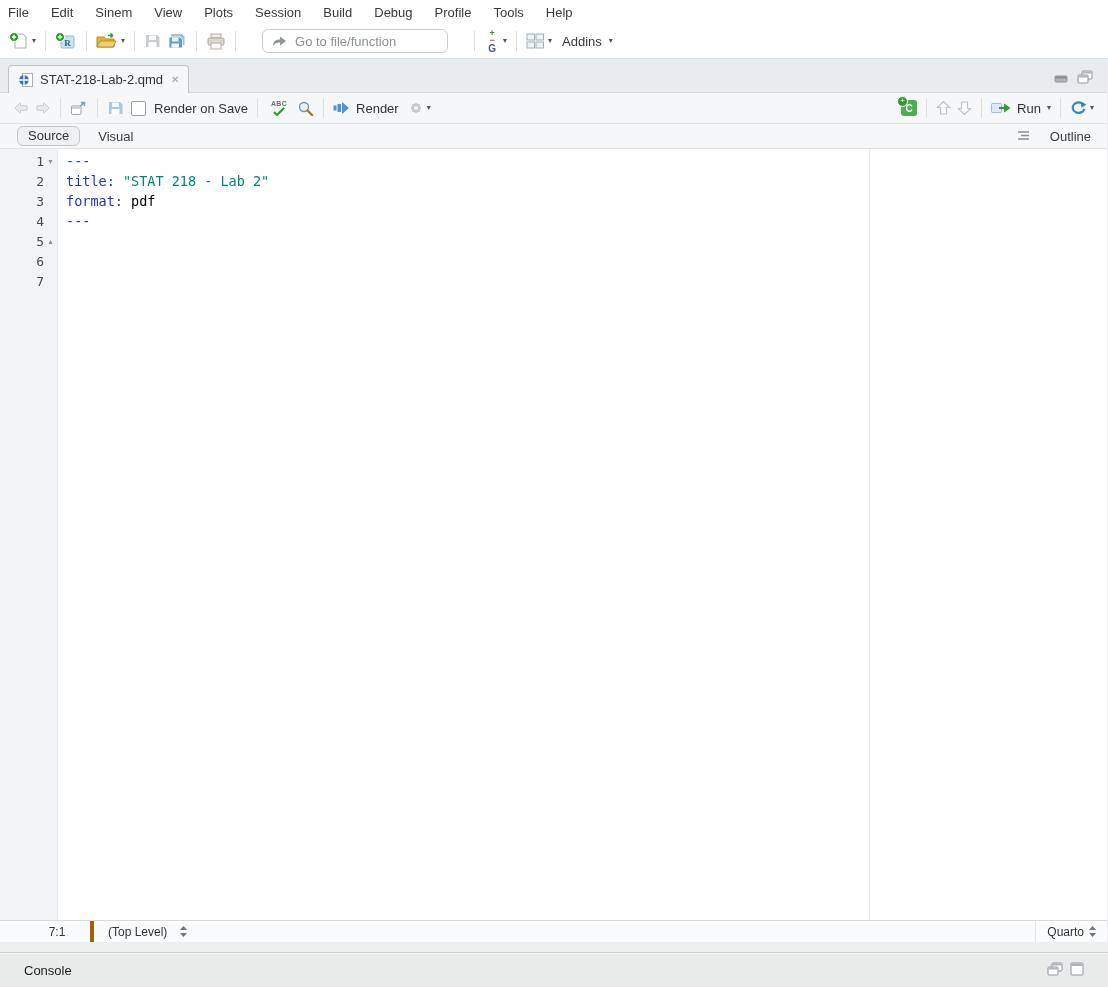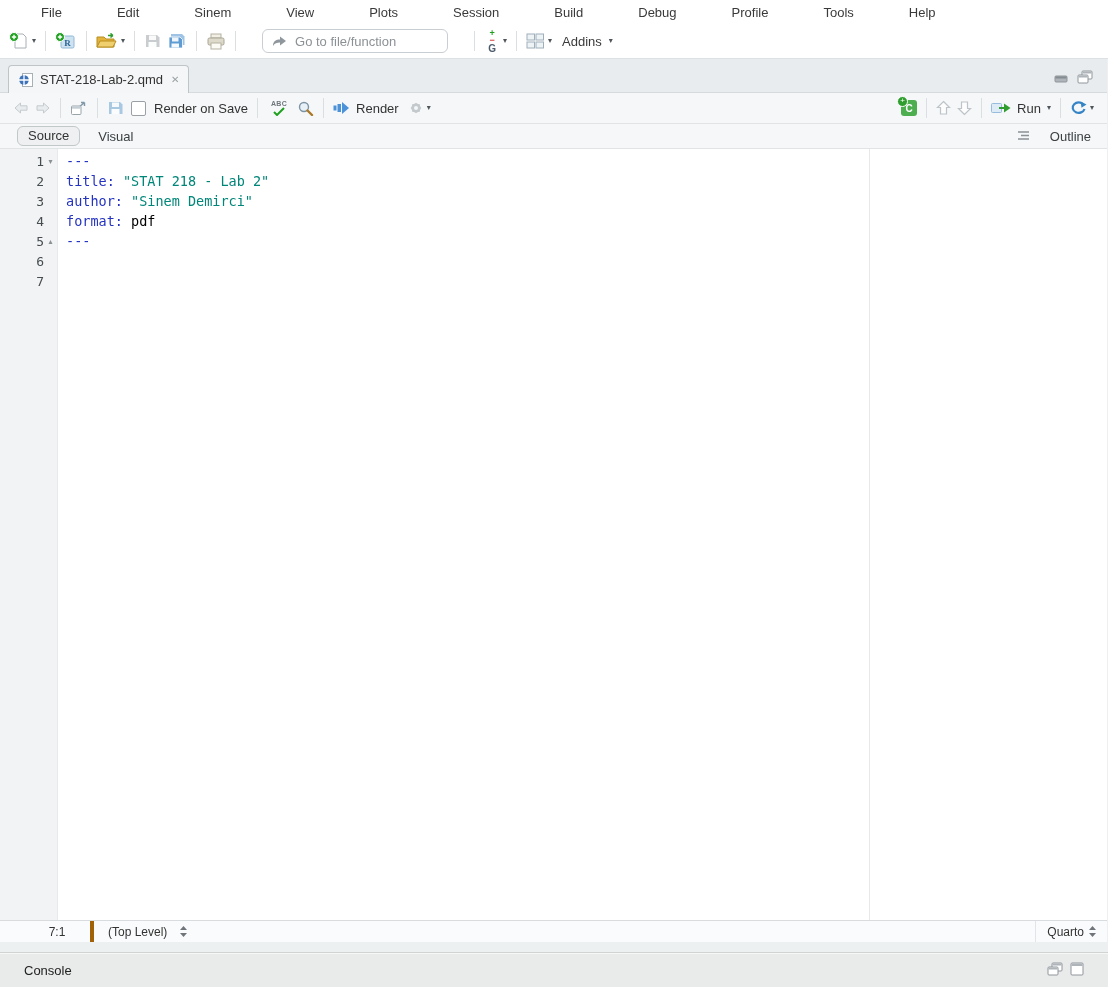--- a/index.html
+++ b/index.html
@@ -1,20 +1,20 @@
 <!DOCTYPE html>
 <html style="--c-syntax-key: #2533c2; --c-syntax-string: #008678; --c-syntax-plain: #000000; --c-gutter-text: #474c50; --c-accent-green: #21a121; --c-save-blue: #5e9cd3; --c-folder-gold: #e3b33c; --c-chunk-green: #4cae4f; --c-run-green: #2f9e2f; --c-rerun-blue: #3584c6; --c-render-blue: #4b92d9;"><head>
 <meta charset="utf-8">
 <style>
   html,body{margin:0;padding:0;background:#fff;}
   .window{position:relative;width:1108px;height:987px;background:#fff;overflow:hidden;
           font-family:"Liberation Sans",sans-serif;color:#333;}
   
   .menu-bar{height:24px;display:flex;align-items:center;padding-left:8px;font-size:13px;background:#fff;}
-  .menu-item{padding:3px 10px 3px 0;margin-right:12px;color:#3a3a3a;cursor:default;margin-left:33px;}
+  .menu-item{padding:3px 10px 3px 0;margin-right:12px;color:#3a3a3a;cursor:default;}
   
   .main-toolbar{height:34px;display:flex;align-items:center;padding:0 6px;background:#fff;
                 border-bottom:1px solid #dde1e3;}
   .tbtn{display:flex;align-items:center;gap:3px;padding:2px 3px;}
   .tsep{width:1px;height:20px;background:#dcdfe1;margin:0 6px;flex:none;}
   .caret{font-size:8px;color:#4f565b;line-height:1;}
   .goto{display:flex;align-items:center;width:168px;height:22px;border:1px solid #c9ced2;border-radius:6px;
         background:#fff;margin:0 20px;padding:0 8px;gap:6px;}
   .goto input{border:none;outline:none;flex:1;font-size:13px;font-family:"Liberation Sans",sans-serif;
               color:#333;background:transparent;min-width:0;}
@@ -354,21 +354,20 @@
               <span class="fold">&nbsp;</span>
             </div>
             <div class="gutter-line">
               <span class="num">7</span>
               <span class="fold">&nbsp;</span>
             </div>
           </div>
         <div class="code-lines" id="code-lines">
             <div class="code-line"><span class="key">---</span></div>
             <div class="code-line"><span class="key">title:</span><span class="plain"> </span><span class="str">"STAT 218 - Lab 2"</span></div>
-            <div class="code-line"><span class="key">author:</span><span class="plain"> </span><span class="str">"Sinem Demirci"</span></div>
             <div class="code-line"><span class="key">format:</span><span class="plain"> </span><span class="plain">pdf</span></div>
             <div class="code-line"><span class="key">---</span></div>
             <div class="code-line"></div>
             <div class="code-line"></div>
           </div>
         <div class="print-margin"></div>
       </div>
 
       <div class="status-bar">
         <span class="cursor-cell">7:1</span>

